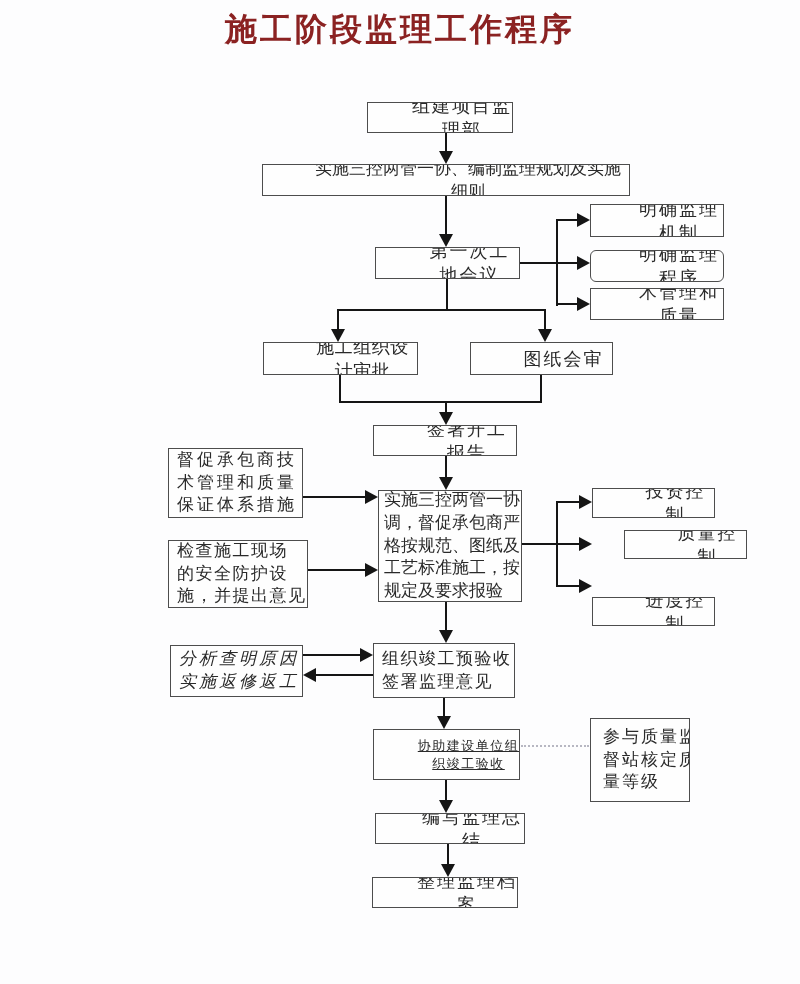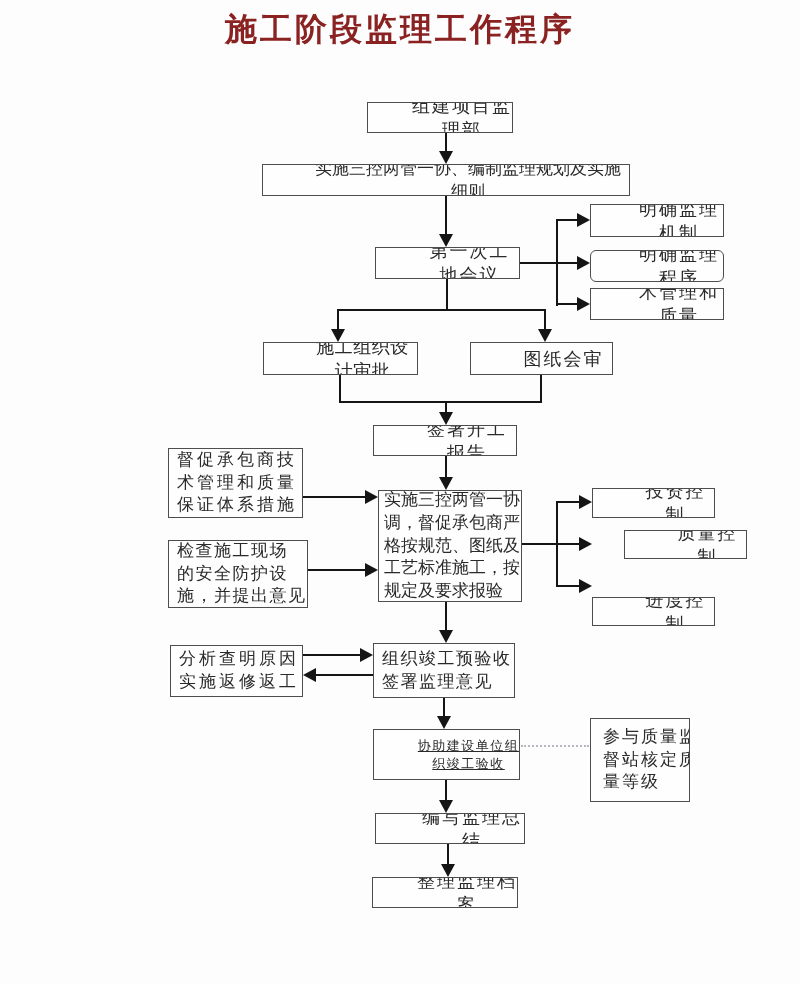--- a/index.html
+++ b/index.html
@@ -72,21 +72,21 @@
 格按规范、图纸及
 工艺标准施工，按
 规定及要求报验</div>
 
   <div class="node ml" style="left:168px;top:448px;width:135px;height:70px;">督促承包商技
 术管理和质量
 保证体系措施</div>
   <div class="node ml" style="left:168px;top:540px;width:140px;height:68px;letter-spacing:1.5px;">检查施工现场
 的安全防护设
 施，并提出意见</div>
-  <div class="node ml" style="left:170px;top:645px;width:133px;height:52px;">分析查明原因
+  <div class="node ml" style="left:170px;top:645px;width:133px;height:52px;font-style:italic;">分析查明原因
 实施返修返工</div>
 
   <div class="node" style="left:592px;top:488px;width:123px;height:30px;">投资控制</div>
   <div class="node" style="left:592px;top:530px;width:123px;height:29px;margin-left:32px;">质量控制</div>
   <div class="node" style="left:592px;top:597px;width:123px;height:29px;">进度控制</div>
 
   <div class="node ml" style="left:373px;top:643px;width:142px;height:55px;letter-spacing:1.5px;">组织竣工预验收
 签署监理意见</div>
 
   <div class="node ml-center" style="left:373px;top:729px;width:147px;height:51px;">协助建设单位组

